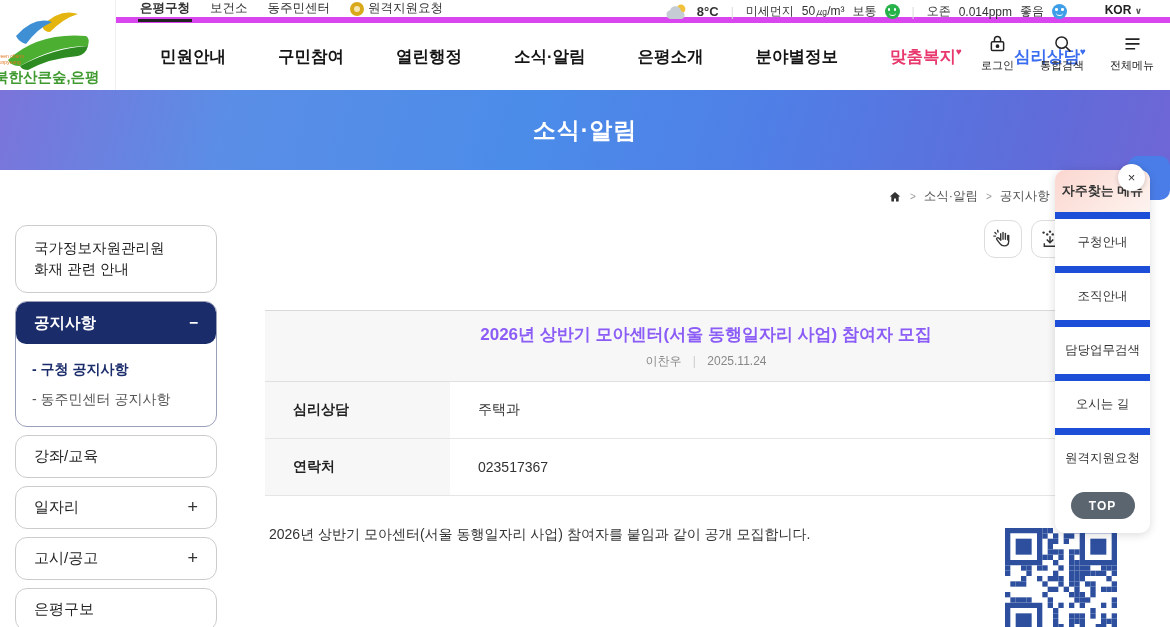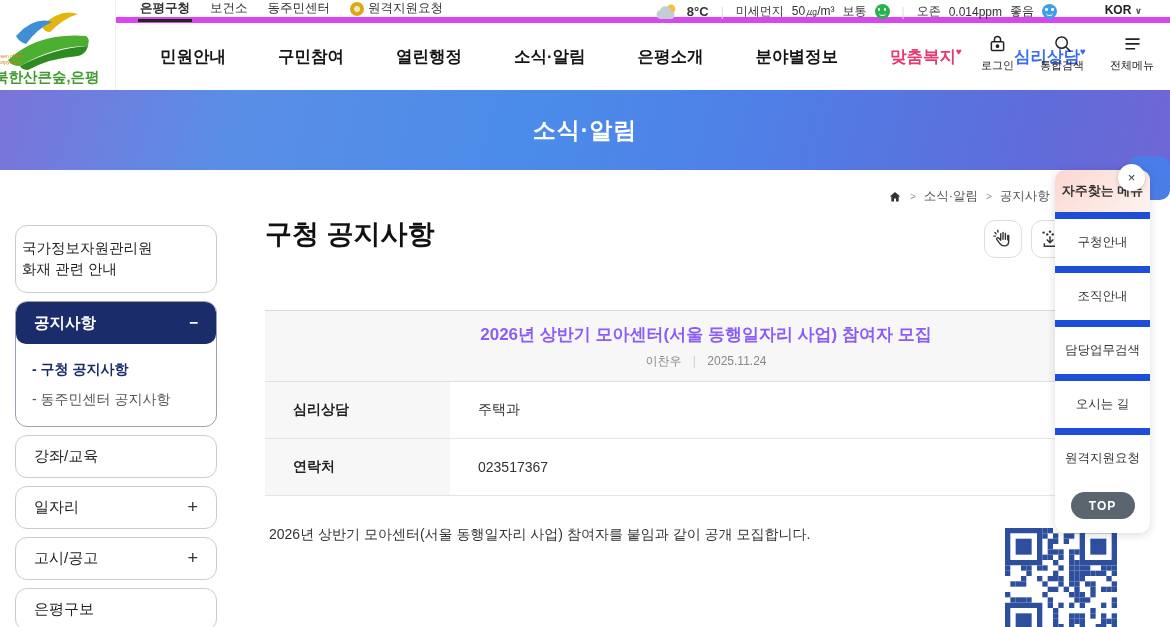--- a/index.html
+++ b/index.html
@@ -8,21 +8,21 @@
 
   
   .top-bar { height:23px; display:flex; align-items:center; padding-left:140px;
     border-bottom:6px solid #d946ef; font-size:12.5px; position:relative; background:#fff; }
   .top-links { display:flex; align-items:center; gap:20px; }
   .top-link { color:#333; cursor:pointer; display:flex; align-items:center; gap:4px; }
   .top-link.active { font-weight:bold; position:relative; }
   .top-link.active::after { content:""; position:absolute; left:-2px; right:-2px; bottom:-5px; height:3px; background:#222; }
   .council-badge { width:14px; height:14px; border-radius:50%; background:#d9a91c; display:inline-block; position:relative; }
   .council-badge::after { content:""; position:absolute; inset:4px; border-radius:50%; background:#f6e7b0; }
-  .weather { position:absolute; right:113px; top:0; height:23px; display:flex; align-items:center; gap:8px; font-size:12px; color:#333; }
+  .weather { position:absolute; right:103px; top:0; height:23px; display:flex; align-items:center; gap:8px; font-size:12px; color:#333; }
   .w-sep { color:#ddd; margin:0 4px; }
   .temp { font-weight:bold; font-size:13px; }
   .smiley { width:15px; height:15px; border-radius:50%; display:inline-block; position:relative; }
   .smiley.green { background:#27b24a; } .smiley.blue { background:#3e9fe8; }
   .smiley::before { content:""; position:absolute; top:4px; left:3px; width:2.5px; height:2.5px; background:#fff; border-radius:50%; box-shadow:6px 0 0 #fff; }
   .smiley::after { content:""; position:absolute; left:4px; top:7px; width:7px; height:4px; border-bottom:1.6px solid #fff; border-radius:0 0 7px 7px; }
   .lang { position:absolute; right:28px; top:3px; font-size:12px; font-weight:bold; color:#222; cursor:pointer; }
   .lang .chev { font-size:9px; color:#555; }
 
   
@@ -57,21 +57,21 @@
   .page-title { position:absolute; top:46px; left:265px; font-size:27px; font-weight:bold; color:#111; }
 
   .title-tools { position:absolute; top:50px; left:984px; display:flex; gap:9px; }
   .tool-btn { width:38px; height:38px; border:1px solid #ddd; border-radius:11px; background:#fff;
     display:flex; align-items:center; justify-content:center; cursor:pointer; }
 
   
   .sidebar { position:absolute; left:15px; top:55px; width:202px; }
   .side-card { border:1px solid #ccc; border-radius:12px; background:#fff; margin-bottom:8px;
     font-size:15px; color:#222; cursor:pointer; }
-  .side-card.info { padding:12px 6px; line-height:1.45; font-size:14.5px; }
+  .side-card.info { padding:12px 18px; line-height:1.45; font-size:14.5px; }
   .side-card.simple { height:43px; display:flex; align-items:center; justify-content:space-between; padding:0 18px; }
   .side-card .plus { font-size:18px; font-weight:300; color:#333; }
   .side-group { border:1px solid #9aa0b8; border-radius:12px; overflow:hidden; margin-bottom:8px; background:#fff; }
   .side-group-head { background:#1b2c6b; color:#fff; font-weight:bold; font-size:15.5px; height:42px;
     display:flex; align-items:center; justify-content:space-between; padding:0 18px; cursor:pointer;
     border-radius:10px 10px 10px 10px; }
   .side-group-body { padding:10px 16px 12px; }
   .side-sub { font-size:14px; line-height:2.15; color:#555; cursor:pointer; }
   .side-sub.active { color:#1b2c6b; font-weight:bold; }
 
@@ -229,21 +229,20 @@
     <div class="side-card simple">
       <span>고시/공고</span>
       <span class="plus">+</span>
     </div>
     <div class="side-card simple">
       <span>은평구보</span>
     </div>
 
   </div>
 
-  <h1 class="page-title">구청 공지사항</h1>
   <div class="title-tools">
     <button class="tool-btn">
       <svg width="22" height="22" viewBox="0 0 24 24" fill="none" stroke="#333" stroke-width="1.5" stroke-linecap="round">
         <path d="M9.5 13V6.2"></path>
           <path d="M12 12.4V4.8"></path>
           <path d="M14.6 12.4V6"></path>
           <path d="M17.2 13V8"></path>
         <path d="M9.5 13l-2.2-2.1a1.35 1.35 0 0 0-1.95 1.86l3.3 4.2c1.1 1.6 2.5 2.6 4.8 2.6 3.1 0 4.75-2 4.75-4.7V8"></path>
         <path d="M4.6 6.4L3.2 5"></path>
           <path d="M6.6 4.4L6.1 2.5"></path>

